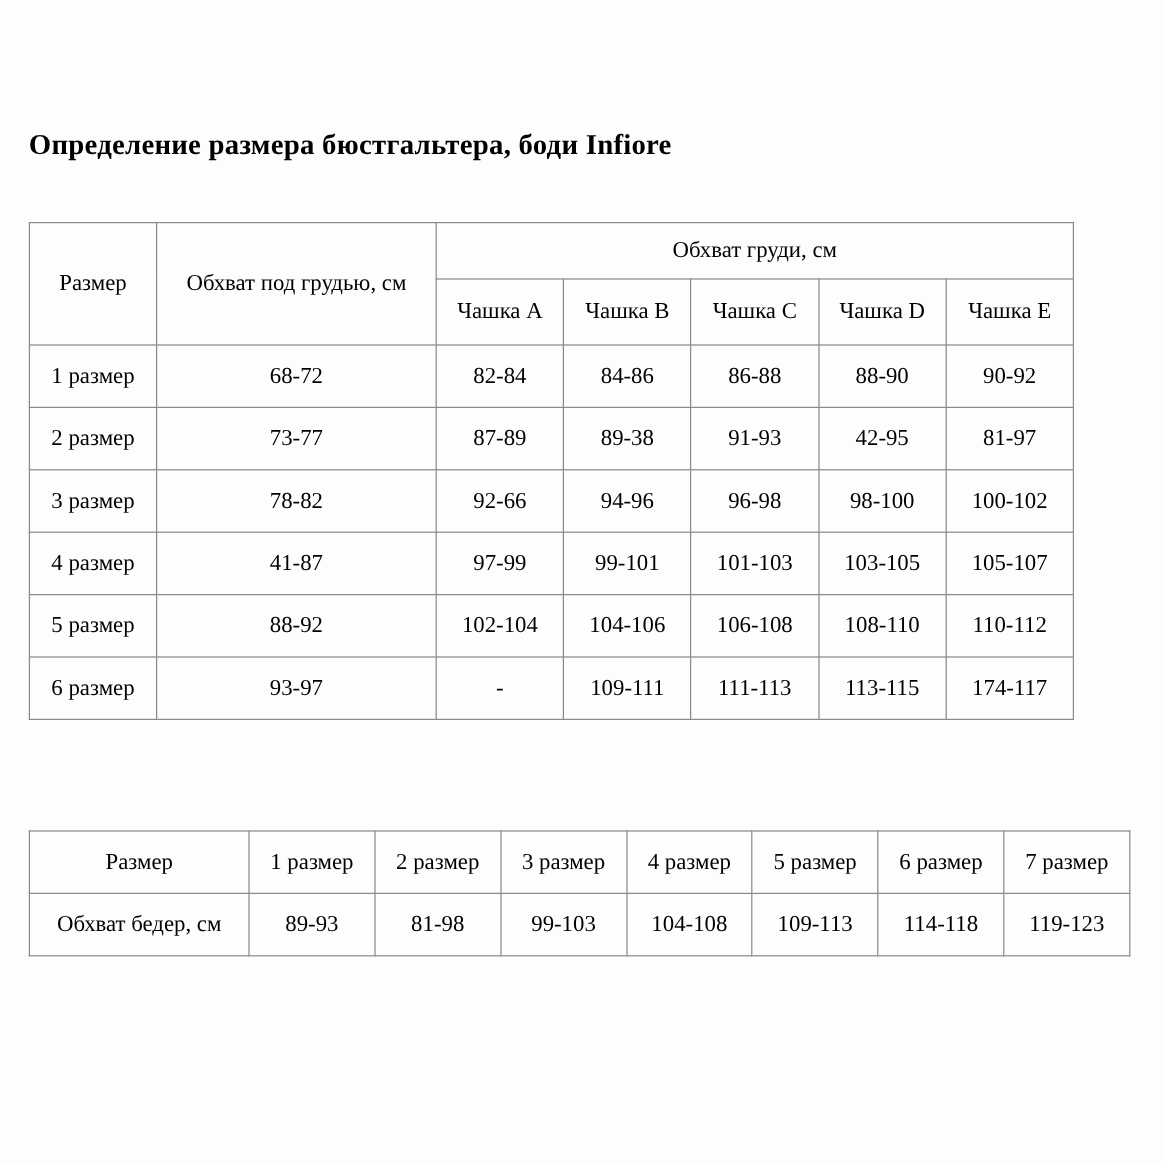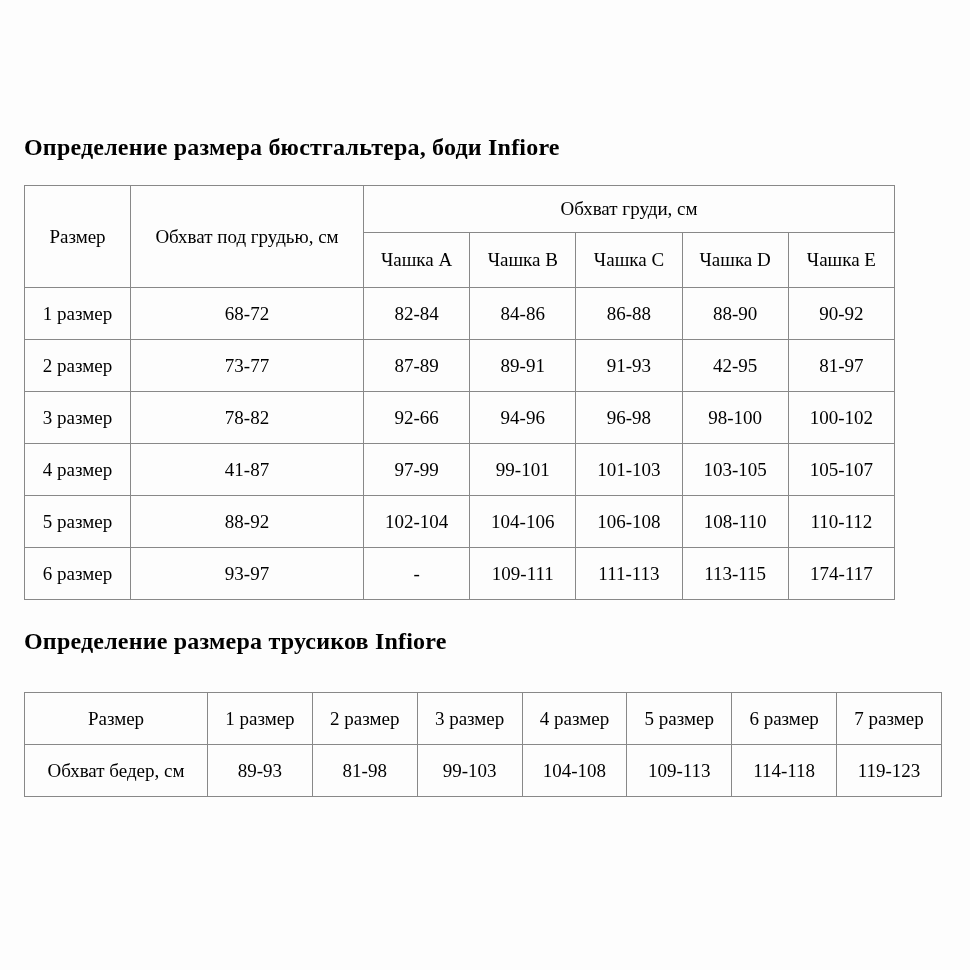--- a/index.html
+++ b/index.html
@@ -17,21 +17,21 @@
     overflow: hidden;
   }
   .doc-title {
     position: absolute;
     left: 24px;
     font-size: 24px;
     font-weight: bold;
     white-space: nowrap;
     letter-spacing: 0.2px;
   }
-  .title-bra { top: 134px; }
+  .title-bra { top: 108px; }
   .title-panties { top: 628px; }
 
   table {
     position: absolute;
     border-collapse: collapse;
     table-layout: fixed;
     background: #fdfdfd;
   }
   th, td {
     border: 1px solid #888888;
@@ -100,21 +100,21 @@
         <td>82-84</td>
         <td>84-86</td>
         <td>86-88</td>
         <td>88-90</td>
         <td>90-92</td>
       </tr>
       <tr class="data-row">
         <td>2 размер</td>
         <td>73-77</td>
         <td>87-89</td>
-        <td>89-91</td>
+        <td>89-38</td>
         <td>91-93</td>
         <td>42-95</td>
         <td>81-97</td>
       </tr>
       <tr class="data-row">
         <td>3 размер</td>
         <td>78-82</td>
         <td>92-66</td>
         <td>94-96</td>
         <td>96-98</td>
@@ -144,21 +144,20 @@
         <td>93-97</td>
         <td>-</td>
         <td>109-111</td>
         <td>111-113</td>
         <td>113-115</td>
         <td>174-117</td>
       </tr>
     </tbody>
   </table>
 
-  <div class="doc-title title-panties">Определение размера трусиков Infiore</div>
 
   <table class="panty-table">
     <colgroup>
       <col class="c-label">
       <col>
         <col>
         <col>
         <col>
         <col>
         <col>

